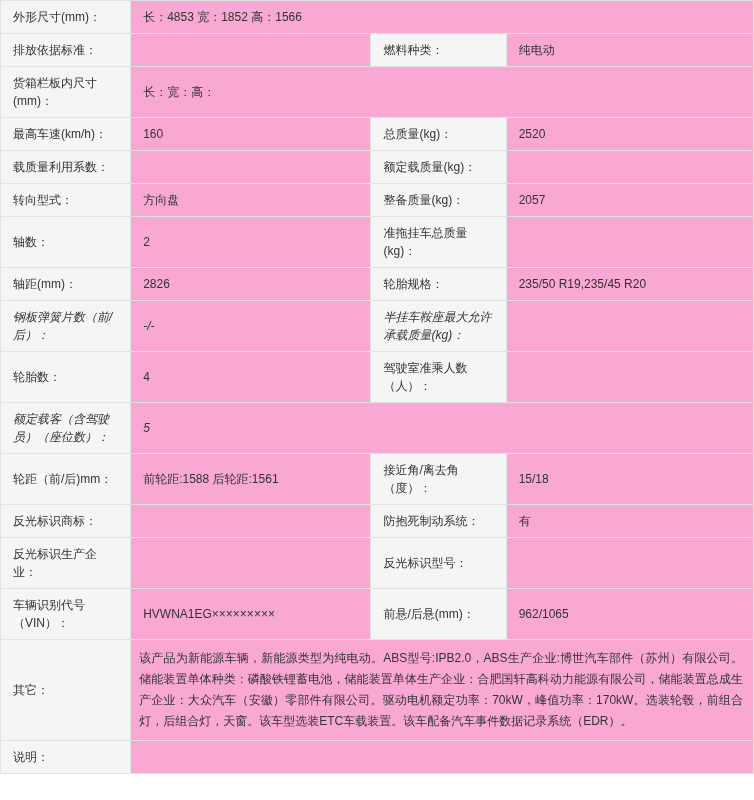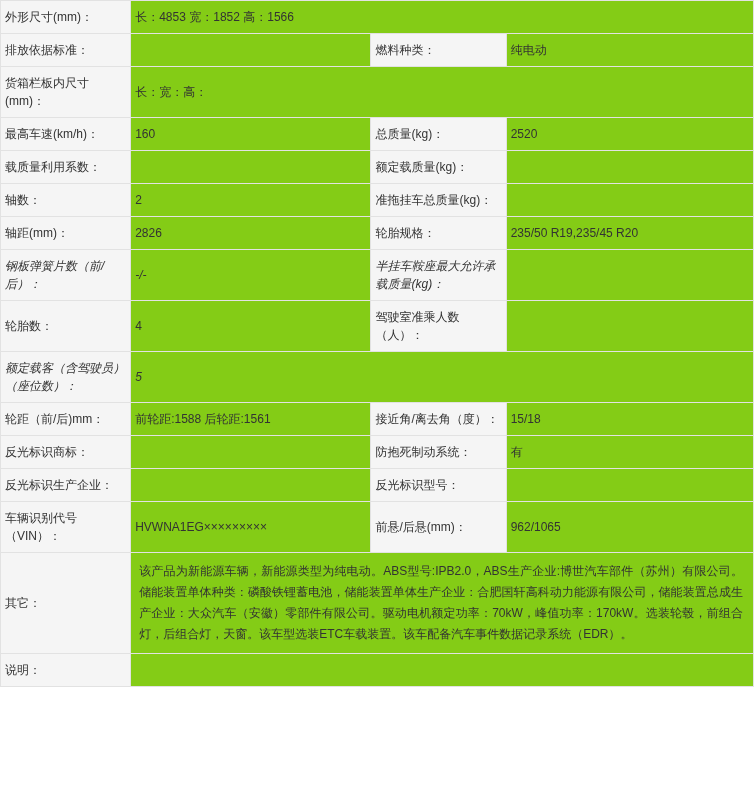--- a/index.html
+++ b/index.html
@@ -14,32 +14,32 @@
     color: #222222;
     -webkit-font-smoothing: antialiased;
   }
   table {
     border-collapse: collapse;
     width: 754px;
     table-layout: fixed;
   }
   td {
     border: 1px solid #e2e2e2;
-    padding: 7px 4px;
+    padding: 7px 12px;
     vertical-align: middle;
     line-height: 1.5;
     word-wrap: break-word;
     overflow-wrap: break-word;
   }
   .lbl {
     background: #f5f5f5;
     color: #333333;
   }
   .val {
-    background: #84cc16;
+    background: #f9a8d4;
     color: #333333;
   }
   .c-label1 { width: 130px; }
   .c-value1 { width: 240px; }
   .c-label2 { width: 135px; }
   .c-value2 { width: 247px; }
   .spacer {
     height: 20px;
     background: #ffffff;
   }
@@ -80,20 +80,26 @@
       <td class="lbl">最高车速(km/h)：</td>
       <td class="val">160</td>
       <td class="lbl">总质量(kg)：</td>
       <td class="val">2520</td>
     </tr>
     <tr class="row-h">
       <td class="lbl">载质量利用系数：</td>
       <td class="val"></td>
       <td class="lbl">额定载质量(kg)：</td>
       <td class="val"></td>
+    </tr>
+    <tr class="row-h">
+      <td class="lbl">转向型式：</td>
+      <td class="val">方向盘</td>
+      <td class="lbl">整备质量(kg)：</td>
+      <td class="val">2057</td>
     </tr>
     <tr class="row-h">
       <td class="lbl">轴数：</td>
       <td class="val">2</td>
       <td class="lbl">准拖挂车总质量(kg)：</td>
       <td class="val"></td>
     </tr>
     <tr class="row-h">
       <td class="lbl">轴距(mm)：</td>
       <td class="val">2826</td>

